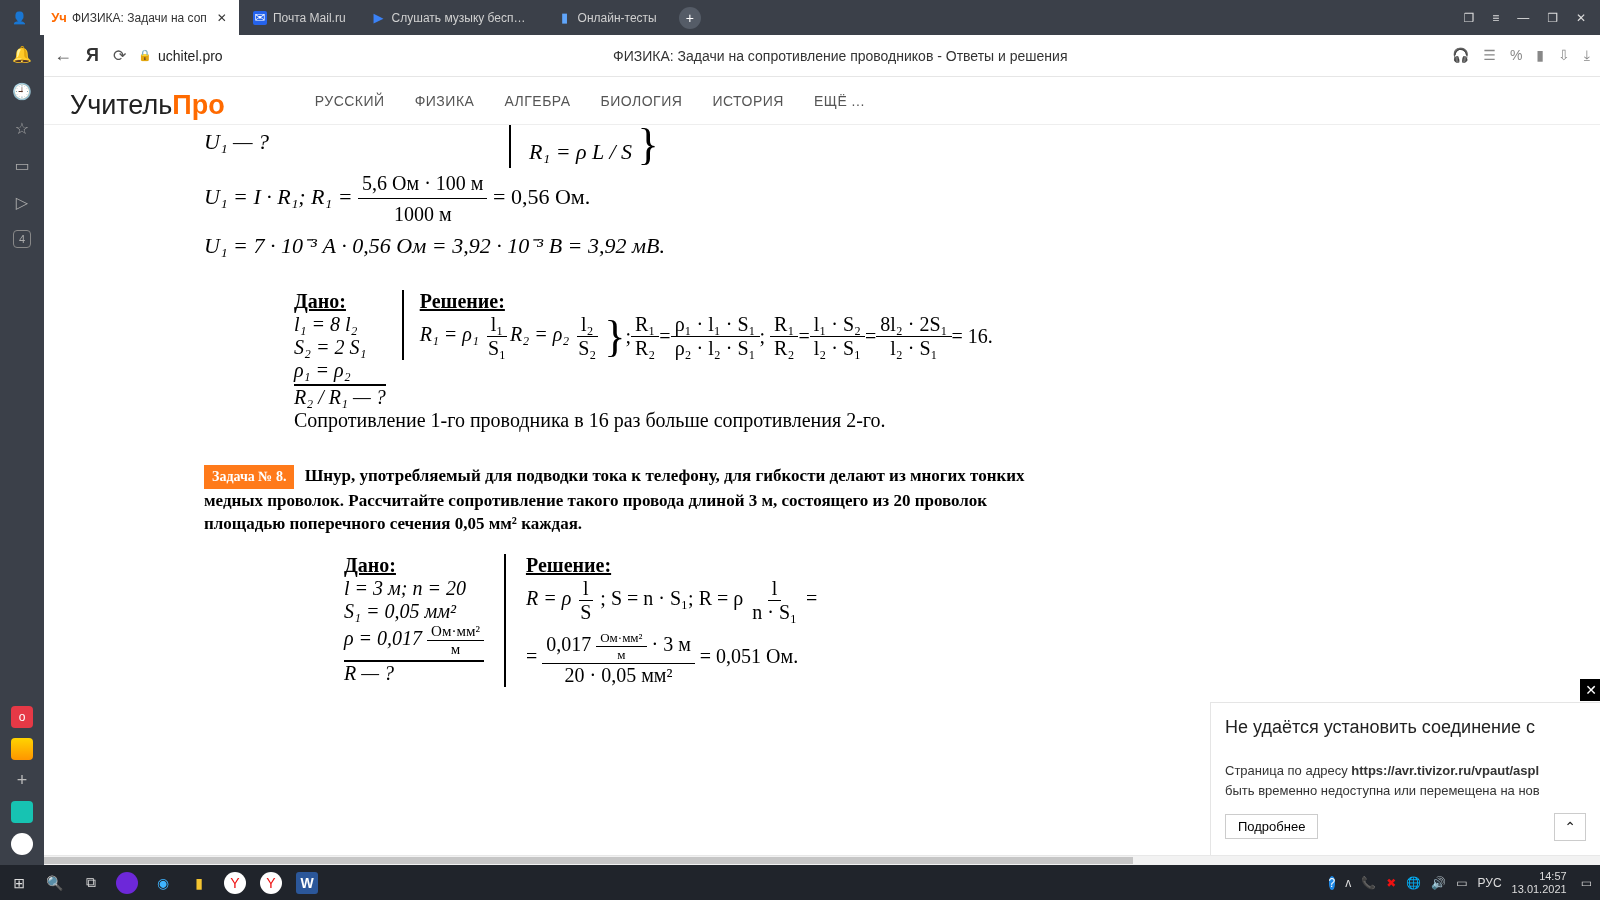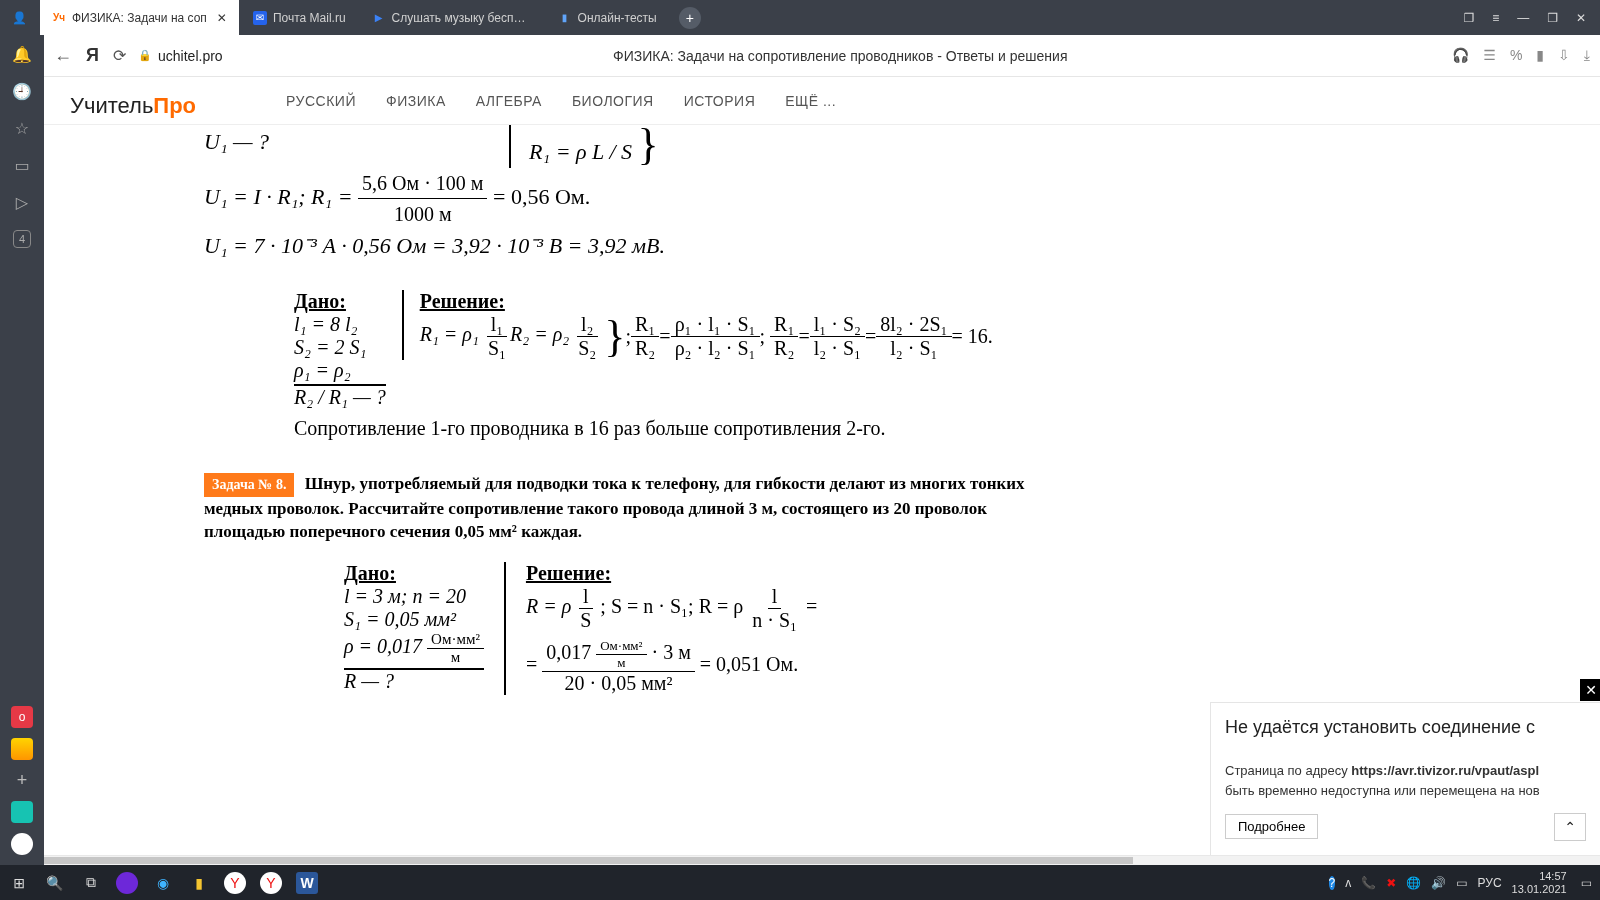--- a/index.html
+++ b/index.html
@@ -5,21 +5,21 @@
 * { margin: 0; padding: 0; box-sizing: border-box; }
 body { font-family: Arial, sans-serif; background: #fff; width: 1600px; height: 900px; overflow: hidden; position: relative; }
 
 
 .titlebar { height: 35px; background: #3b4049; display: flex; align-items: center; color: #d0d0d0; font-size: 12px; }
 .titlebar .user-icon { width: 40px; text-align: center; }
 .titlebar .tabs { display: flex; flex: 1; align-items: center; gap: 2px; }
 .titlebar .tab { padding: 0 12px; height: 35px; display: flex; align-items: center; gap: 6px; max-width: 200px; }
 .titlebar .tab.active { background: #fff; color: #333; }
 .titlebar .tab.active .tab-fav { color: #ff6a00; font-weight: bold; }
-.titlebar .tab-fav { width: 14px; height: 14px; display: inline-flex; align-items: center; justify-content: center; font-size: 10px; }
+.titlebar .tab-fav { width: 14px; height: 14px; display: inline-flex; align-items: center; justify-content: center; font-size: 13px; }
 .titlebar .tab .title { white-space: nowrap; overflow: hidden; text-overflow: ellipsis; max-width: 140px; }
 .titlebar .tab .close { margin-left: 4px; }
 .titlebar .newtab { width: 22px; height: 22px; border-radius: 50%; background: #555c67; color:#fff; display:flex; align-items:center; justify-content:center; margin-left:8px; font-size:14px; }
 .titlebar .winctrls { display:flex; gap:18px; padding:0 14px; color:#ddd; }
 .titlebar .winctrls span { cursor:default; }
 
 
 .addrbar { height: 42px; display:flex; align-items:center; padding:0 10px; border-bottom:1px solid #e6e6e6; }
 .addrbar .left-btns { display:flex; gap:14px; align-items:center; color:#555; }
 .addrbar .url-box { flex:1; display:flex; align-items:center; margin-left:12px; gap:6px; }
@@ -34,21 +34,21 @@
 .browser-sidebar .sq { width:22px; height:22px; border-radius:4px; display:flex; align-items:center; justify-content:center; font-size:12px; }
 .browser-sidebar .red { background:#e63946; color:#fff; }
 .browser-sidebar .yellow { background:linear-gradient(#ffd400,#ff9500); }
 .browser-sidebar .plus { color:#bbb; font-size:18px; }
 
 
 .page { position:absolute; left:44px; top:77px; right:0; bottom:35px; background:#fff; }
 
 
 .site-header { height:48px; display:flex; align-items:center; padding:0 26px; border-bottom:1px solid #eee; }
-.site-header .brand { font-size:22px; font-weight:500; color:#222;margin-top:10px; }
+.site-header .brand { font-size:27px; font-weight:500; color:#222;margin-top:10px; }
 .site-header .brand .pro { color:#ff6a00; font-weight:bold; }
 .site-header .nav { display:flex; gap:30px; margin-left:90px; font-size:14px; color:#555; }
 .site-header .nav span { letter-spacing:0.5px; }
 
 
 .content { padding:0 20px 20px 160px; overflow:hidden; position:absolute; top:48px; left:0; right:0; bottom:0; }
 .math-block { font-family: 'Times New Roman', serif; font-size:22px; line-height:1.5; }
 .underline { text-decoration:underline; font-weight:bold; }
 .frac { display:inline-flex; flex-direction:column; align-items:center; font-size:20px; vertical-align:middle; }
 .frac .num { border-bottom:1px solid #000; padding:0 4px; }
@@ -231,21 +231,21 @@
               </span>
             <span> = </span>
             <span class="frac">
                 <span class="num">8l₂ · 2S₁</span>
                 <span class="den">l₂ · S₁</span>
               </span>
             <span> = 16.</span>
           </div>
         </div>
       </div>
-      <div style="margin-top:8px;">Сопротивление 1-го проводника в 16 раз больше сопротивления 2-го.</div>
+      <div style="margin-top:0;">Сопротивление 1-го проводника в 16 раз больше сопротивления 2-го.</div>
     </div>
 
     <div class="problem-text" style="margin-top:26px;">
       <span class="problem-badge">Задача № 8.</span>
       <span>Шнур, употребляемый для подводки тока к телефону, для гибкости делают из многих тонких медных проволок. Рассчитайте сопротивление такого провода длиной 3 м, состоящего из 20 проволок площадью поперечного сечения 0,05 мм² каждая.</span>
     </div>
     <div class="math-img-block" style="padding-left:140px;">
       <div style="display:flex;">
         <div style="padding-right:20px;">
           <div class="underline">Дано:</div>

